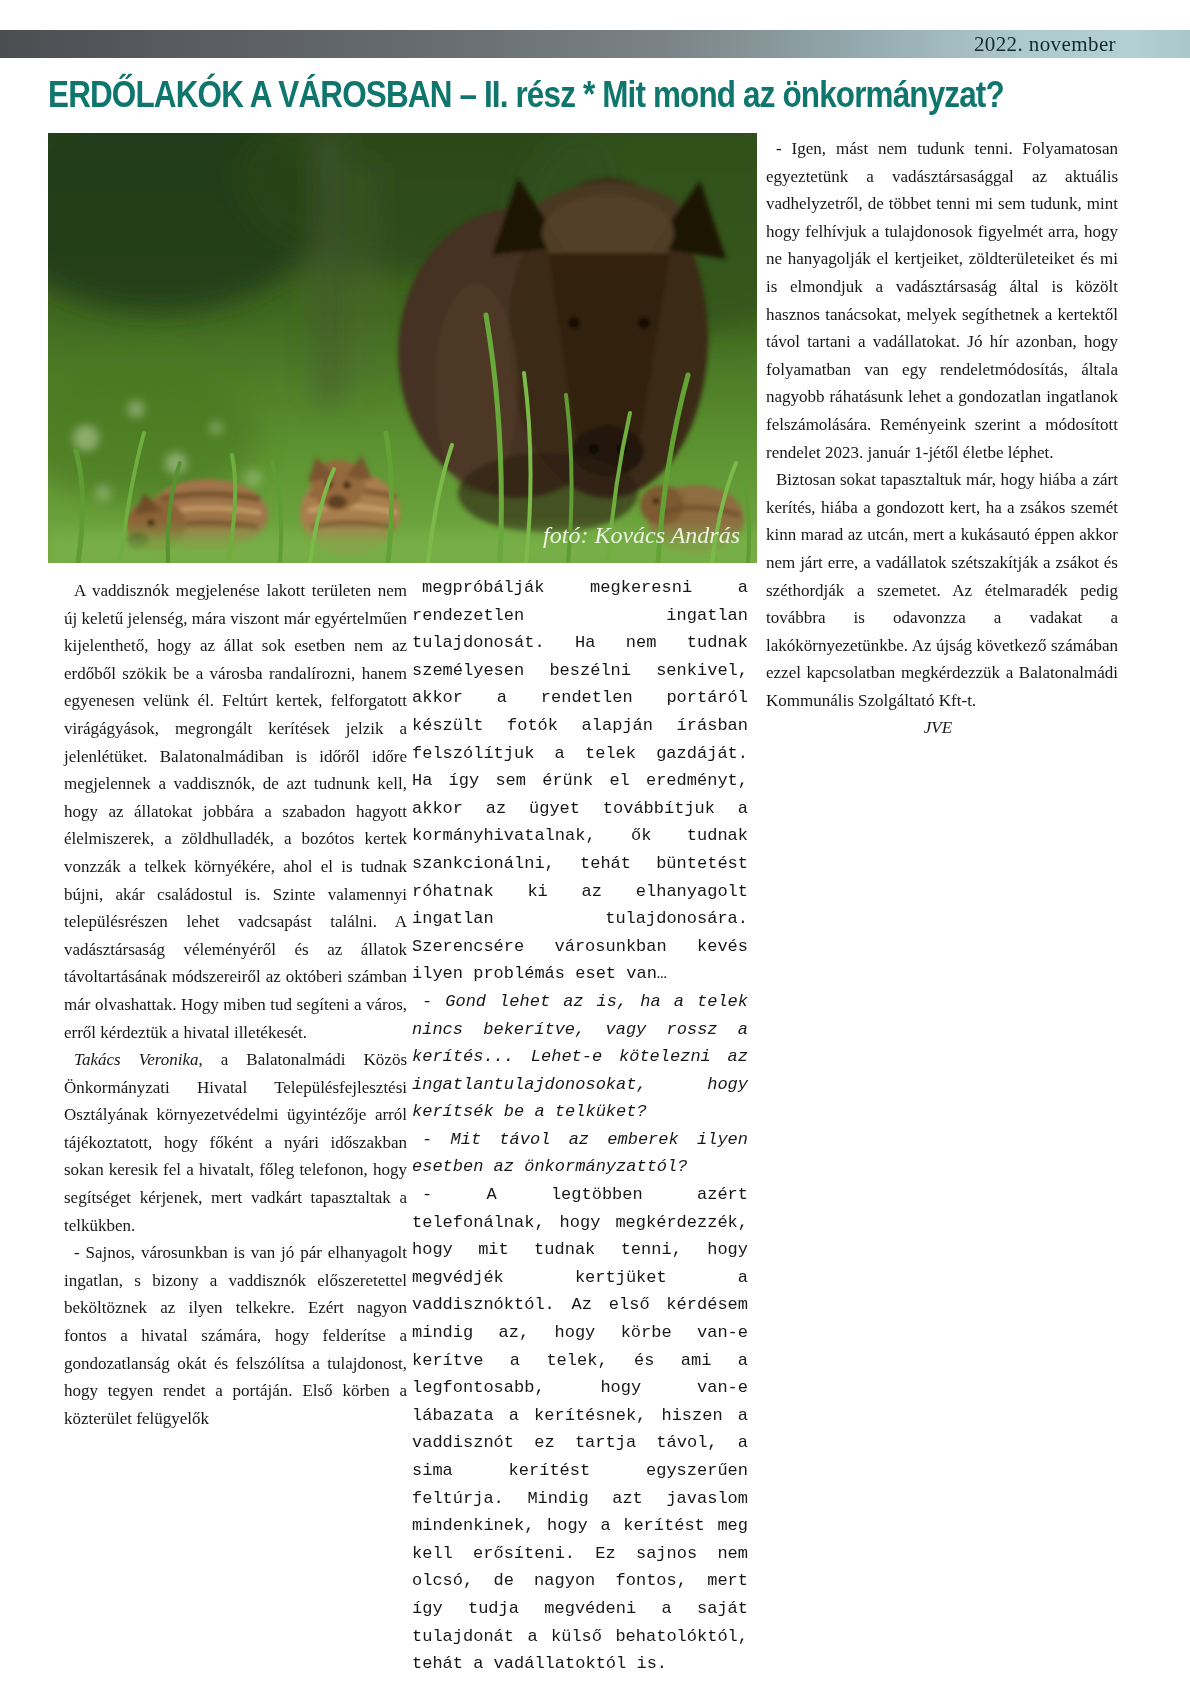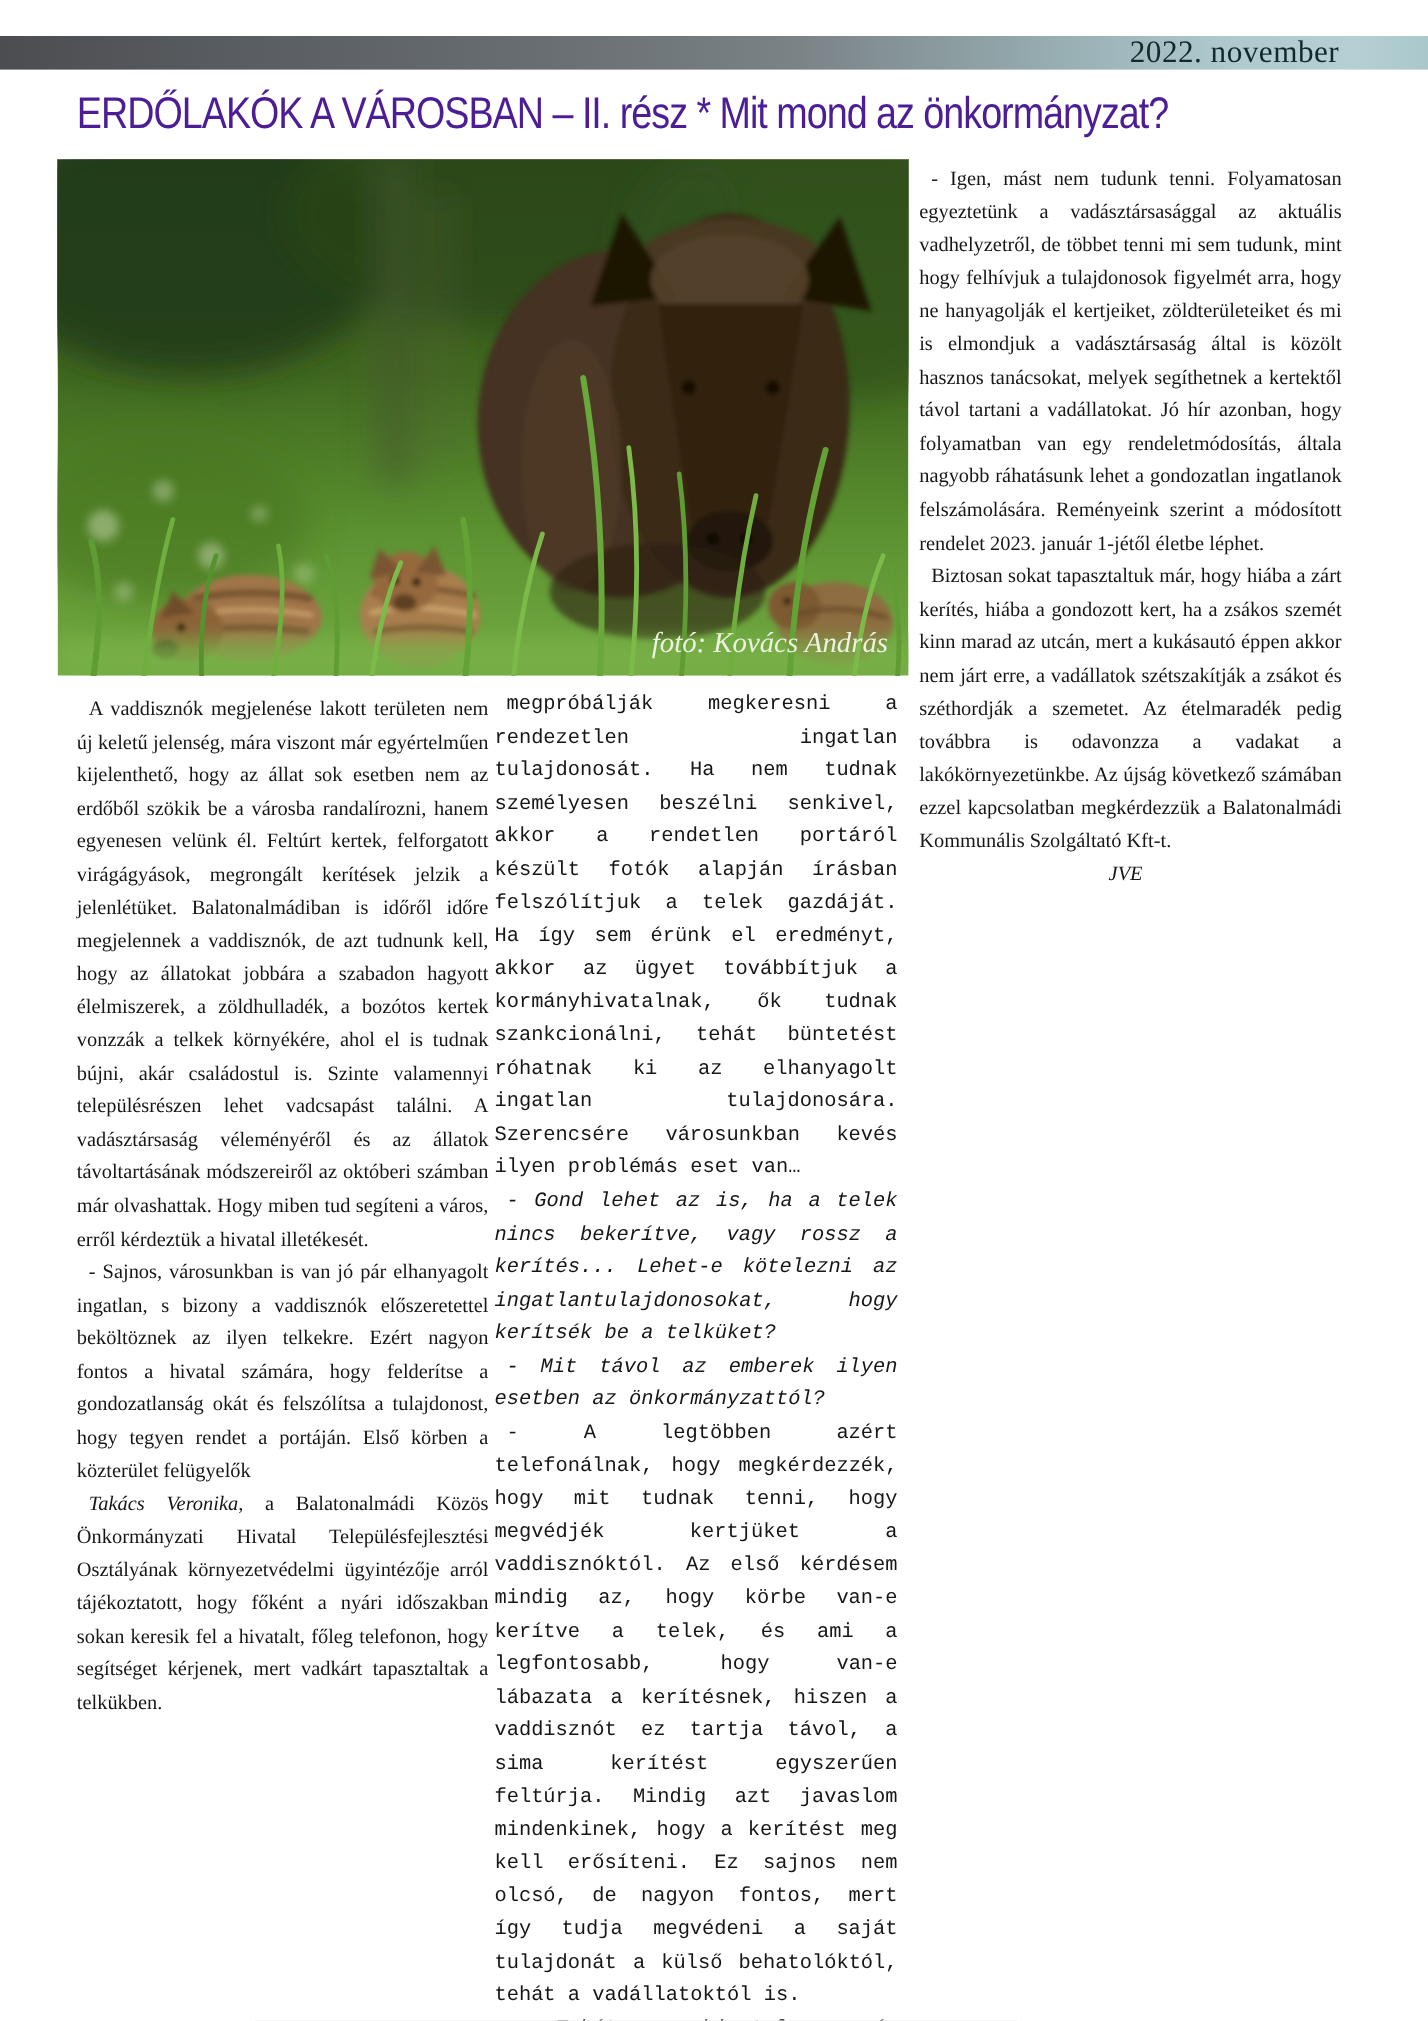--- a/index.html
+++ b/index.html
@@ -7,25 +7,25 @@
     position:relative;width:1190px;height:1684px;margin:0 auto;
     background:#ffffff;overflow:hidden;
     font-family:"Liberation Serif",serif;color:#161616;
   }
   .topbar{
     position:absolute;left:0;top:30px;width:1190px;height:28px;
     background:linear-gradient(90deg,#4b4d51 0%,#595c60 16%,#686e72 38%,#7b8387 56%,#93a9ad 72%,#aecacf 86%,#b5d0d5 95%,#aac7cc 100%);
     display:flex;align-items:center;justify-content:flex-end;
     padding-right:74px;box-sizing:border-box;
   }
-  .date{font-size:26px;line-height:28px;color:#13292b;letter-spacing:.4px;font-family:Liberation Serif, serif;}
+  .date{font-size:21px;line-height:28px;color:#13292b;letter-spacing:.4px;font-family:Liberation Serif, serif;}
   .headline{
-    position:absolute;left:64px;top:74px;margin:0;
-    font-family:"Liberation Sans",sans-serif;font-weight:400;font-size:37px;
-    letter-spacing:-1px;color:#4c1d95;white-space:nowrap;
+    position:absolute;left:48px;top:74px;margin:0;
+    font-family:"Liberation Sans",sans-serif;font-weight:700;font-size:37px;
+    letter-spacing:-1px;color:#0f766e;white-space:nowrap;
   }
   .condensed{display:inline-block;transform:scaleX(.85);transform-origin:0 50%;}
   .photo{position:absolute;left:48px;top:133px;width:696px;height:430px;margin:0;}
   .photo svg{display:block;}
   .col{position:absolute;font-size:17px;line-height:27.6px;text-align:justify;}
   .col p{margin:0;text-indent:10px;}
   .col-left{left:64px;top:577px;width:343px;}
   .col-mid{left:412px;top:574px;width:336px;font-family:Liberation Mono, monospace;}
   .col-right{left:766px;top:135px;width:352px;}
   .it{font-style:italic;}
@@ -151,22 +151,22 @@
         <path d="M664 430 Q672 368 688 330" stroke="#7cbb4a" stroke-width="4"></path>
         <path d="M700 430 Q704 380 694 340" stroke="#5f9c33" stroke-width="4"></path>
       </g>
 
       <text x="692" y="410" text-anchor="end" font-family="Liberation Serif, serif" font-style="italic" font-size="24" fill="#edf2e2">fotó: Kovács András</text>
     </svg>
   </figure>
 
   <div class="col col-left">
     <p><span>A vaddisznók megjelenése lakott területen nem új keletű jelenség, mára viszont már egyértelműen kijelenthető, hogy az állat sok esetben nem az erdőből szökik be a városba randalírozni, hanem egyenesen velünk él. Feltúrt kertek, felforgatott virágágyások, megrongált kerítések jelzik a jelenlétüket. Balatonalmádiban is időről időre megjelennek a vaddisznók, de azt tudnunk kell, hogy az állatokat jobbára a szabadon hagyott élelmiszerek, a zöldhulladék, a bozótos kertek vonzzák a telkek környékére, ahol el is tudnak bújni, akár családostul is. Szinte valamennyi településrészen lehet vadcsapást találni. A vadásztársaság véleményéről és az állatok távoltartásának módszereiről az októberi számban már olvashattak. Hogy miben tud segíteni a város, erről kérdeztük a hivatal illetékesét.</span></p>
+    <p><span class="it">Takács Veronika</span><span>, a Balatonalmádi Közös Önkormányzati Hivatal Településfejlesztési Osztályának környezetvédelmi ügyintézője arról tájékoztatott, hogy főként a nyári időszakban sokan keresik fel a hivatalt, főleg telefonon, hogy segítséget kérjenek, mert vadkárt tapasztaltak a telkükben.</span></p>
     <p><span>- Sajnos, városunkban is van jó pár elhanyagolt ingatlan, s bizony a vaddisznók előszeretettel beköltöznek az ilyen telkekre. Ezért nagyon fontos a hivatal számára, hogy felderítse a gondozatlanság okát és felszólítsa a tulajdonost, hogy tegyen rendet a portáján. Első körben a közterület felügyelők</span></p>
-    <p><span class="it">Takács Veronika</span><span>, a Balatonalmádi Közös Önkormányzati Hivatal Településfejlesztési Osztályának környezetvédelmi ügyintézője arról tájékoztatott, hogy főként a nyári időszakban sokan keresik fel a hivatalt, főleg telefonon, hogy segítséget kérjenek, mert vadkárt tapasztaltak a telkükben.</span></p>
   </div>
 
   <div class="col col-mid">
     <p><span>megpróbálják megkeresni a rendezetlen ingatlan tulajdonosát. Ha nem tudnak személyesen beszélni senkivel, akkor a rendetlen portáról készült fotók alapján írásban felszólítjuk a telek gazdáját. Ha így sem érünk el eredményt, akkor az ügyet továbbítjuk a kormányhivatalnak, ők tudnak szankcionálni, tehát büntetést róhatnak ki az elhanyagolt ingatlan tulajdonosára. Szerencsére városunkban kevés ilyen problémás eset van…</span></p>
     <p class="it"><span>- Gond lehet az is, ha a telek nincs bekerítve, vagy rossz a kerítés... Lehet-e kötelezni az ingatlantulajdonosokat, hogy kerítsék be a telküket?</span></p>
     <p class="it"><span>- Mit távol az emberek ilyen esetben az önkormányzattól?</span></p>
     <p><span>- A legtöbben azért telefonálnak, hogy megkérdezzék, hogy mit tudnak tenni, hogy megvédjék kertjüket a vaddisznóktól. Az első kérdésem mindig az, hogy körbe van-e kerítve a telek, és ami a legfontosabb, hogy van-e lábazata a kerítésnek, hiszen a vaddisznót ez tartja távol, a sima kerítést egyszerűen feltúrja. Mindig azt javaslom mindenkinek, hogy a kerítést meg kell erősíteni. Ez sajnos nem olcsó, de nagyon fontos, mert így tudja megvédeni a saját tulajdonát a külső behatolóktól, tehát a vadállatoktól is.</span></p>
     <p class="it"><span>- Tehát a hivatal csupán tanácsot tud adni segítségként…</span></p>
   </div>
 

